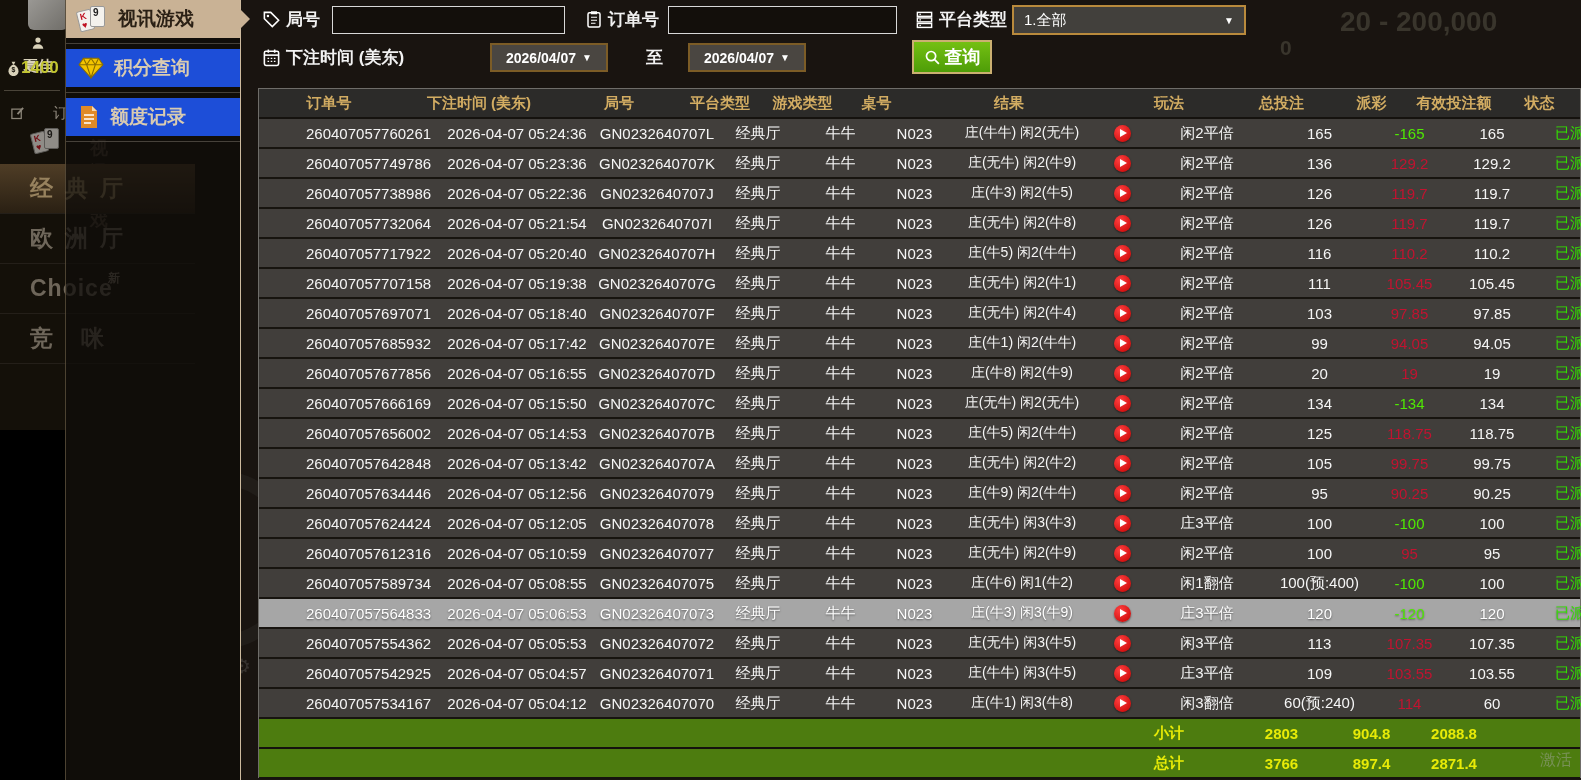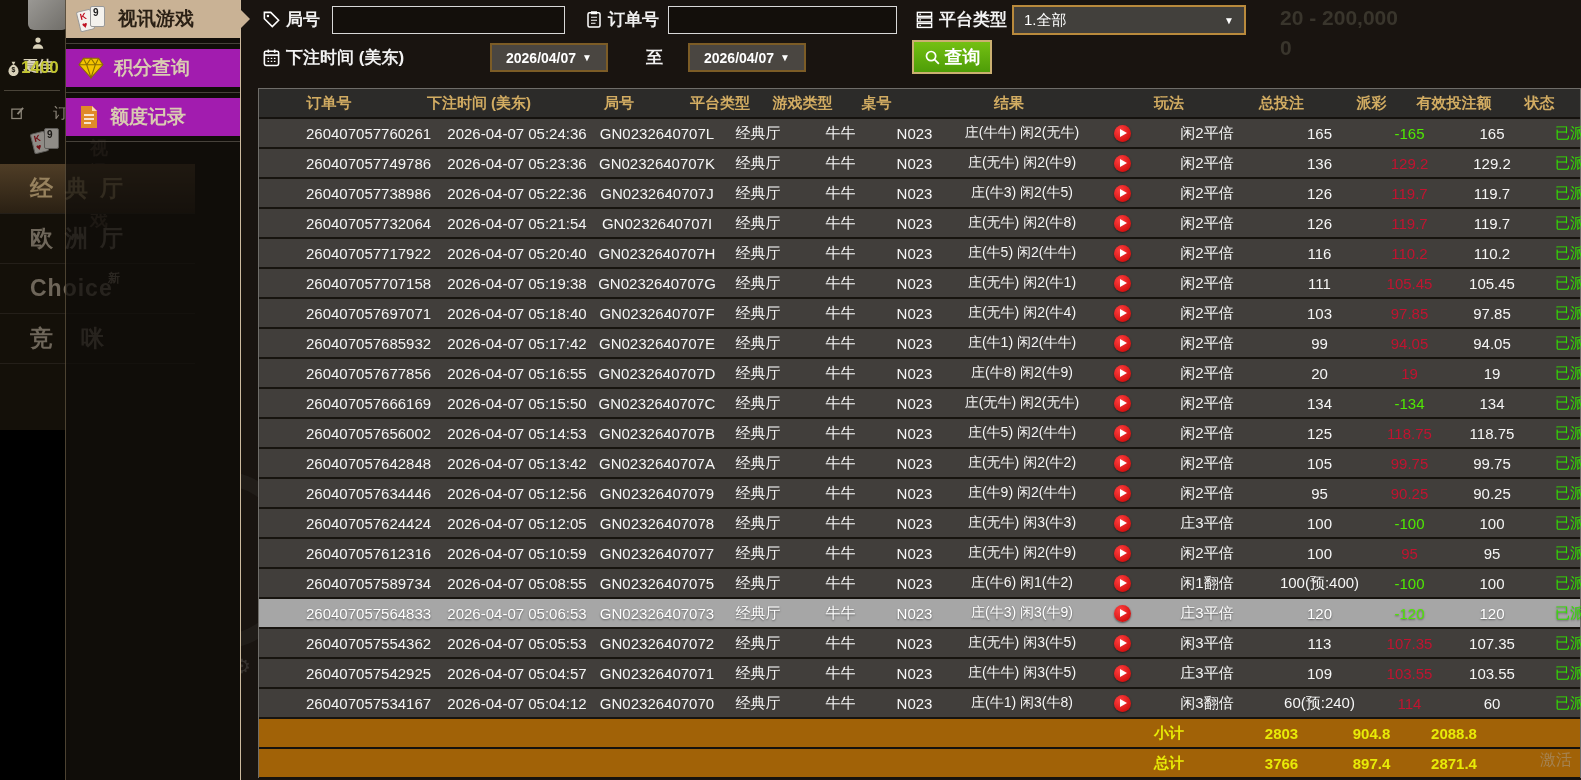--- a/index.html
+++ b/index.html
@@ -22,21 +22,21 @@
   .hall .badge{position:absolute;left:108px;top:6px;font-size:12px;letter-spacing:0;color:#7a7164;}
   .hall.latin{letter-spacing:1px;}
   .hall.wide{letter-spacing:28px;}
   .bg-hints{position:absolute;left:65px;top:440px;width:175px;height:340px;opacity:.14;color:#fff;}
   .bg-hints .circle{position:absolute;left:60px;top:30px;width:180px;height:180px;border:14px solid #555;border-radius:50%;}
   .bg-hints .ic{position:absolute;font-size:20px;color:#ddd;}
   .bg-hints .t{position:absolute;font-size:16px;font-weight:bold;color:#eee;}
 
   
   .menu-popup{position:absolute;left:65px;top:0;width:176px;height:780px;z-index:3;background:rgba(15,12,9,.74);border-left:1px solid rgba(150,130,100,.45);border-right:1px solid #cdbb9f;}
-  .menu-item{height:38px;display:flex;align-items:center;gap:10px;padding-left:12px;font-size:19px;font-weight:bold;color:#d9cbb1;background:#a21caf;cursor:pointer;position:relative;}
+  .menu-item{height:38px;display:flex;align-items:center;gap:10px;padding-left:12px;font-size:19px;font-weight:bold;color:#d9cbb1;background:#1d4ed8;cursor:pointer;position:relative;}
   .menu-item.active{background:#c9b295;color:#2b2015;}
   .menu-item.active::after{content:"";position:absolute;right:-10px;top:9px;border-left:10px solid #c9b295;border-top:10px solid transparent;border-bottom:10px solid transparent;}
   .menu-sep{height:1px;background:#46413a;margin:5px 0;}
   
   .cards{position:relative;width:30px;height:26px;flex:0 0 30px;}
   .cards .c1,.cards .c2{position:absolute;width:15px;height:21px;background:#f4f2ee;border-radius:2px;border:1px solid #999;}
   .cards .c1{left:0;top:4px;transform:rotate(-14deg);color:#c01222;font-size:9px;font-weight:bold;line-height:9px;padding:1px 0 0 2px;}
   .cards .c2{left:12px;top:0;color:#222;font-size:10px;font-weight:bold;line-height:10px;padding:1px 0 0 2px;}
   .cards.small{transform:scale(.9);}
 
@@ -60,21 +60,21 @@
   .tr{height:30px;background:#413e3b;color:#f5f5f5;font-size:15px;border-bottom:2px solid #17140f;cursor:pointer;padding-left:38px;}
   .td{display:flex;align-items:center;justify-content:center;white-space:nowrap;}
   .td.l{justify-content:flex-start;padding-left:9px;}
   .td.result{font-size:14px;}
   .tr.hl{background:#a6a6a6;color:#fff;text-shadow:0 1px 2px rgba(0,0,0,.45);}
   .pos{color:#c11330;}
   .neg{color:#4fe803;}
   .status{color:#33e000;}
   .play-btn{width:17px;height:17px;border-radius:50%;background:radial-gradient(circle at 35% 30%,#ff4040,#c40000);display:flex;align-items:center;justify-content:center;box-shadow:0 1px 2px rgba(0,0,0,.5);}
   .play-tri{width:0;height:0;border-left:7px solid #fff;border-top:4px solid transparent;border-bottom:4px solid transparent;margin-left:2px;}
-  .sumrow{height:30px;background:#a16207;color:#e8eb07;font-size:15px;font-weight:bold;border-bottom:2px solid #15120e;}
+  .sumrow{height:30px;background:#4d7c0f;color:#e8eb07;font-size:15px;font-weight:bold;border-bottom:2px solid #15120e;}
   .sumrow .td{color:#e8eb07;}
   .watermark{position:absolute;left:1540px;top:750px;color:rgba(170,170,170,.45);font-size:16px;z-index:4;white-space:nowrap;}
 </style>
 </head>
 <body>
 
 <div class="stage">
 
   <div class="bg-sidebar">
     <div class="avatar"></div>
@@ -215,21 +215,21 @@
       <span>2026/04/07</span>
       <span class="arrow">▼</span>
     </div>
     <button class="query-btn">
       <svg class="ficon" width="17" height="17" viewBox="0 0 24 24">
           <circle cx="10" cy="10" r="6.5" fill="none" stroke="#fff" stroke-width="2.4"></circle>
           <path d="M15 15l6 6" stroke="#fff" stroke-width="2.4"></path>
         </svg>
       <span>查询</span>
     </button>
-    <div class="faint" style="left:1022px;top:6px;font-size:21px">20 - 200,000</div>
+    <div class="faint" style="left:1082px;top:6px;font-size:28px">20 - 200,000</div>
     <div class="faint" style="left:1022px;top:36px;font-size:21px">0</div>
   </div>
 
   <div class="btable">
     <div class="thead">
       <div class="th">订单号</div>
       <div class="th">下注时间 (美东)</div>
       <div class="th">局号</div>
       <div class="th">平台类型</div>
       <div class="th">游戏类型</div>

